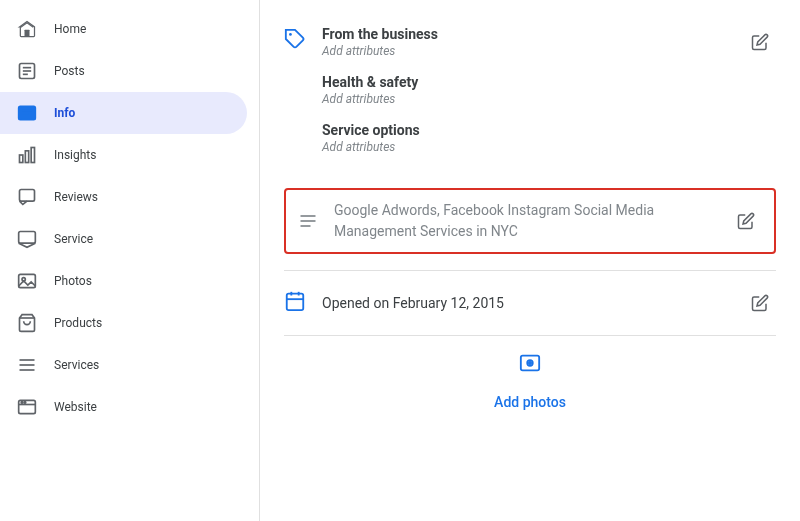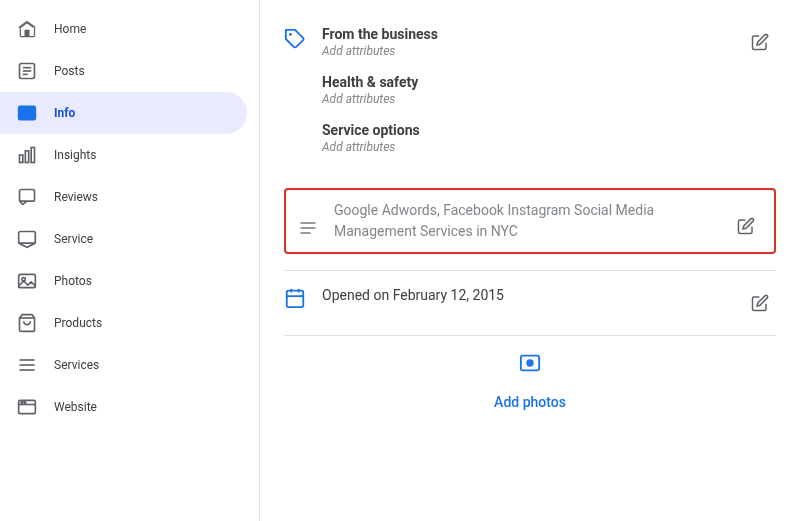--- a/index.html
+++ b/index.html
@@ -85,21 +85,21 @@
       cursor: pointer;
       border-radius: 50%;
       flex-shrink: 0;
     }
 
     .highlighted-box {
       border: 2px solid #d93025;
       border-radius: 4px;
       padding: 10px 12px;
       display: flex;
-      align-items: flex-end;
+      align-items: center;
       gap: 16px;
       margin: 8px 0 16px 0;
     }
 
     .highlighted-text {
       font-size: 14px;
       color: #80868b;
       flex: 1;
       line-height: 1.5;
     }
@@ -116,21 +116,21 @@
       padding: 10px 0;
     }
 
     .from-business-icon {
       flex-shrink: 0;
       margin-top: 2px;
     }
 
     .opened-row {
       display: flex;
-      align-items: flex-start;
+      align-items: center;
       padding: 12px 0;
       gap: 16px;
     }
 
     .opened-text {
       font-size: 14px;
       color: #3c4043;
       flex: 1;
     }
 

